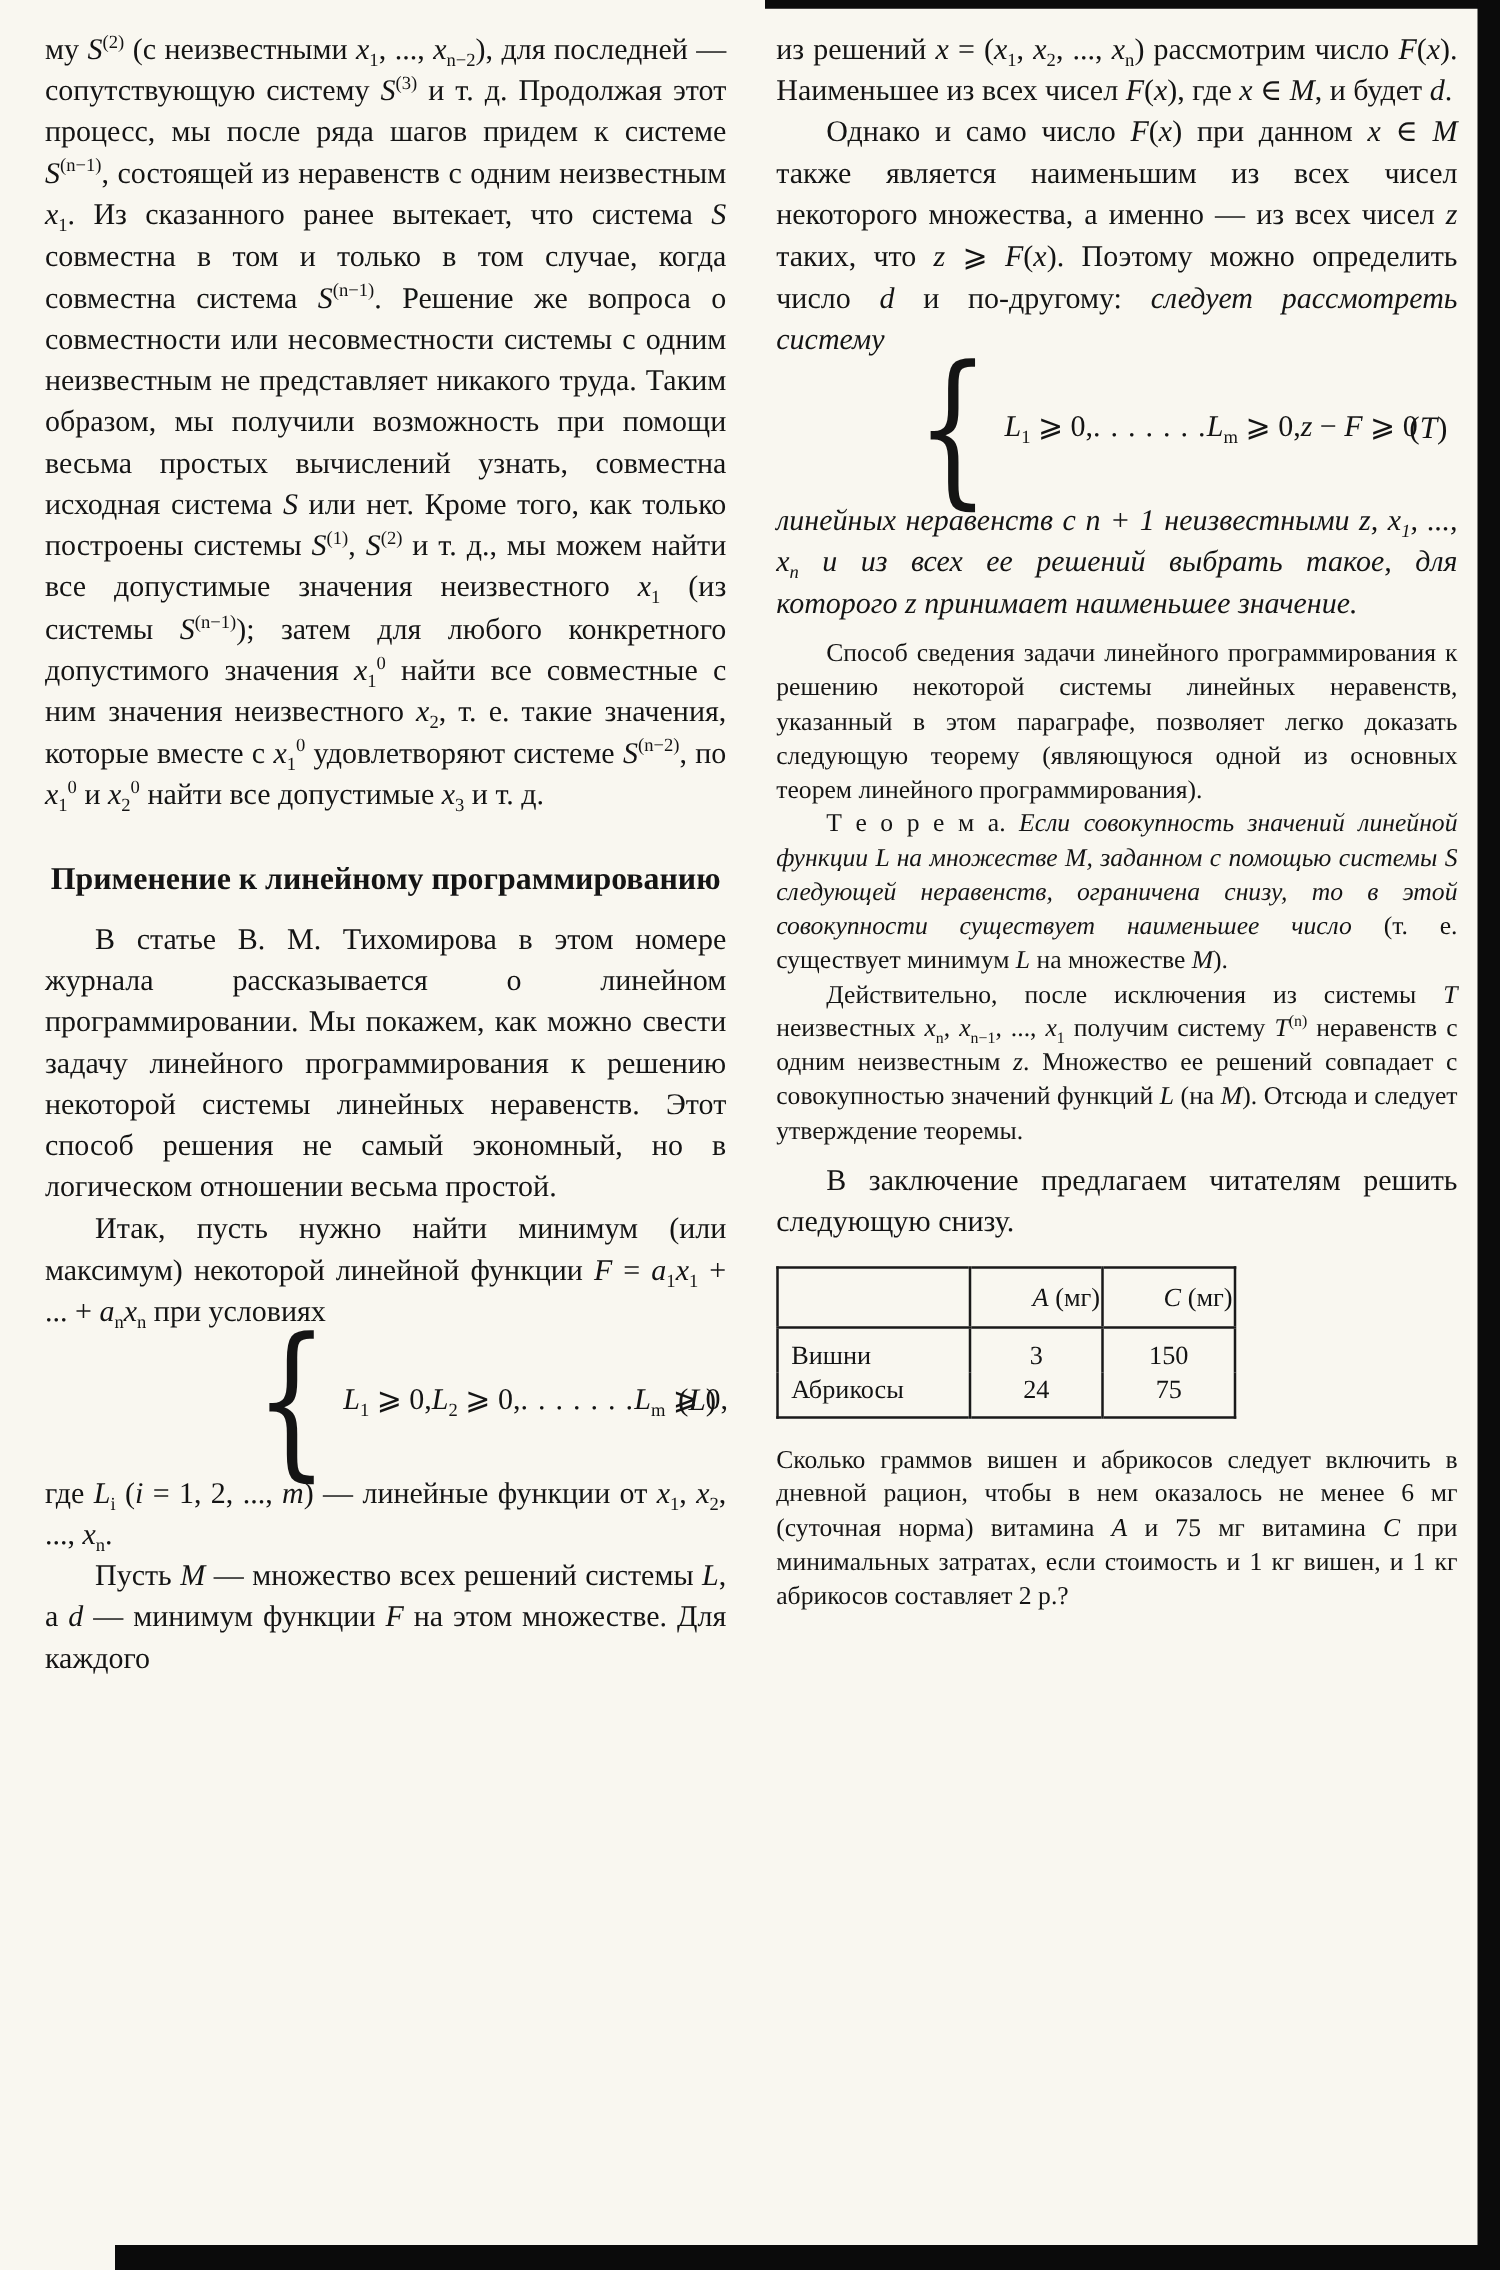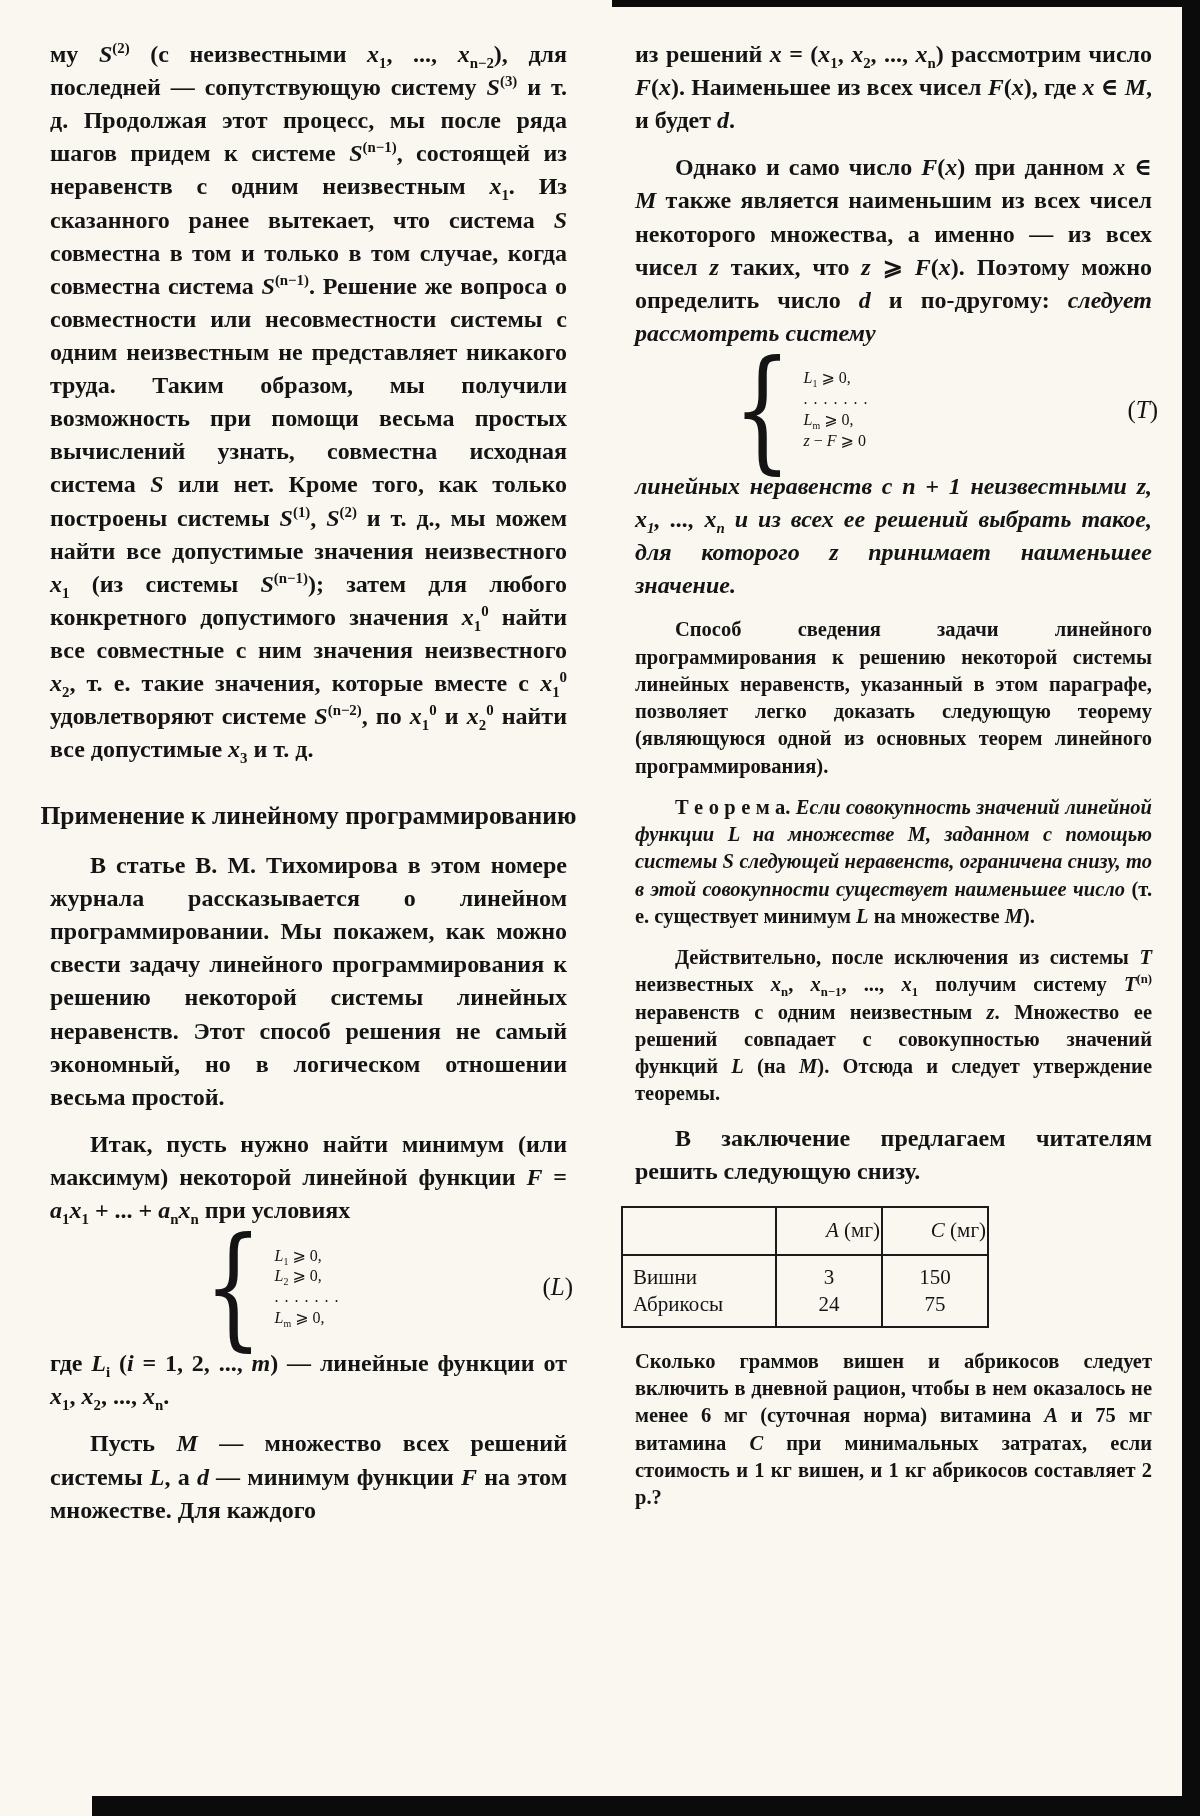--- a/index.html
+++ b/index.html
@@ -10,42 +10,42 @@
     color:#141414;
   }
   .scan-bar { background:#0b0b0b; position:absolute; }
   .bar-right { top:0; right:0; width:18px; height:100%; }
   .bar-top { top:0; left:612px; right:0; height:7px; }
   .bar-bottom { left:92px; right:0; top:1796px; height:20px; }
 
   .columns { position:absolute; top:24px; left:36px; width:1130px; display:flex; gap:40px; }
   .col { width:545px; }
 
-  p.body { font-size:24px; line-height:1.38; text-align:justify; margin:14px;font-weight:bold; }
+  p.body { font-size:24px; line-height:1.38; text-align:justify; margin:0; }
   p.indent { text-indent:40px; }
   p.small { font-size:20.5px; line-height:1.33; }
   p.italic { font-style:italic; }
   p.space-above { margin-top:10px; }
   sup { font-size:62%; vertical-align:super; line-height:0; }
   sub { font-size:62%; vertical-align:sub; line-height:0; }
 
   h2.heading {
     font-size:25.5px; font-weight:bold; line-height:1.28;
     margin:34px 0 16px 0; text-align:center;
   }
 
   .system { position:relative; display:flex; align-items:center; margin:8px 0 12px 0; }
   .system-l { padding-left:168px; }
   .system-t { padding-left:112px; }
   .brace {
     font-family:"DejaVu Serif",serif; font-size:92px; line-height:1;
     transform:scaleY(1.45); transform-origin:center; margin-right:12px;
     font-weight:400;
   }
-  .sys-rows { display:flex; flex-direction:column; font-size:16px; line-height:1.3; }
+  .sys-rows { display:flex; font-size:24px; line-height:1.3; }
   .sys-rows span { white-space:nowrap; }
   .sys-rows .dots { letter-spacing:1px; font-style:normal; }
   .sys-label { position:absolute; right:8px; top:50%; transform:translateY(-50%); font-size:25px; }
 
   table.vitamin-table {
     border-collapse:collapse; margin:18px 0 20px 0;
     font-size:21px; border:2px solid #1a1a1a;
   }
   table.vitamin-table th, table.vitamin-table td { border-left:2px solid #1a1a1a; }
   table.vitamin-table th:first-child, table.vitamin-table td:first-child { border-left:none; }

